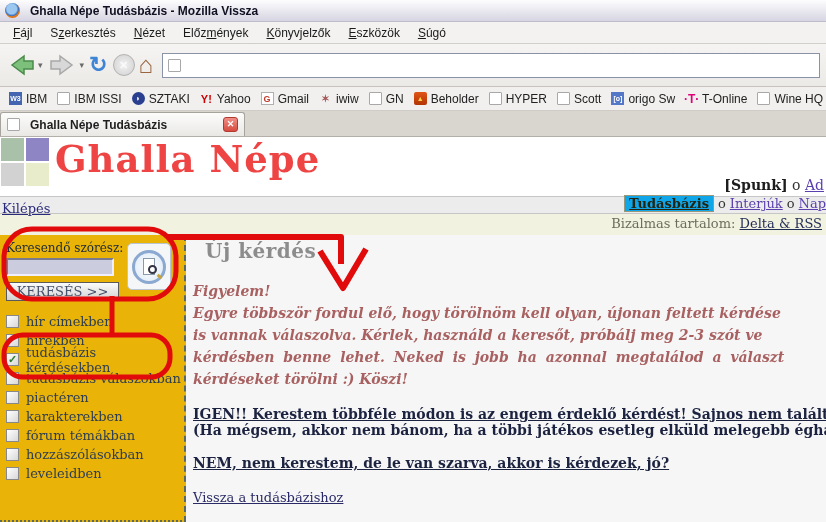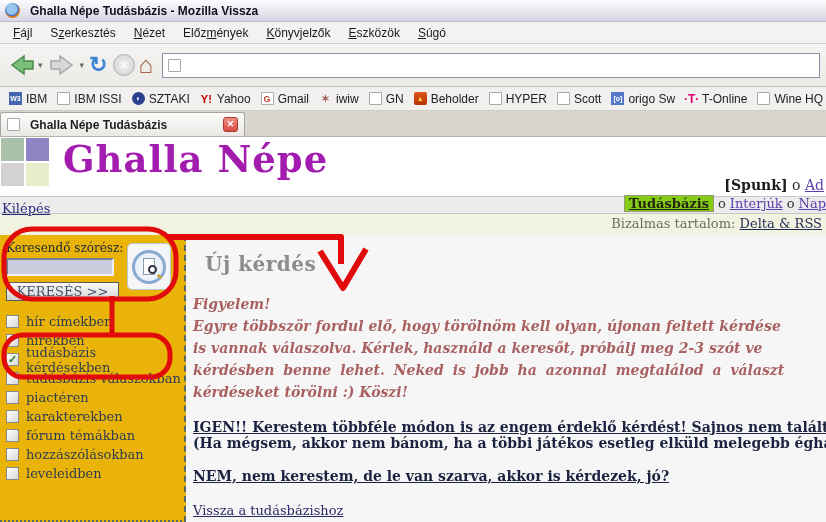--- a/index.html
+++ b/index.html
@@ -53,30 +53,30 @@
   .tab-title { margin-left:6px; white-space:nowrap; overflow:hidden; flex:1; }
   .tab-close { width:15px; height:15px; border-radius:3px; background:linear-gradient(#ef8f86,#d84b40);
                border:1px solid #b03a30; color:#fff; font-size:9px; line-height:13px; text-align:center; }
 
   
   .page { position:relative; height:385px; background:#f6f6f6; font-family:"DejaVu Serif", serif; }
   .site-header { height:59px; background:#ffffff; position:relative; }
   .logo { position:absolute; left:0; top:0; width:49px; height:49px; display:grid;
           grid-template-columns:23px 23px; grid-template-rows:23px 23px; gap:2px; background:#fff; padding:1px; }
   .sq1 { background:#a9c0a9; } .sq2 { background:#8e86c4; } .sq3 { background:#d2d2d2; } .sq4 { background:#e9ecca; }
-  .logo-title { position:absolute; left:63px; top:0px; font-size:37px; font-weight:bold; color:#a21caf; letter-spacing:1px; }
+  .logo-title { position:absolute; left:55px; top:0px; font-size:37px; font-weight:bold; color:#ef4444; letter-spacing:1px; }
   .header-right { position:absolute; right:2px; bottom:3px; font-size:14px; color:#333; white-space:nowrap; }
   .header-right .uname { font-weight:bold; color:#1d1d1d; }
   .link-purple { color:#5b3fae; text-decoration:underline; }
 
   .navrow { height:18px; background:#ececec; border-top:1px solid #c6c6c6; border-bottom:1px solid #c6c6c6;
             position:relative; font-size:13px; }
   .logout { position:absolute; left:2px; top:4px; color:#2a2a7a; text-decoration:underline; }
   .nav-right { position:absolute; right:0; top:-2px; display:flex; align-items:center; white-space:nowrap; }
-  .nav-active { background:#84cc16; border:1px solid #97977a; padding:0 4px; font-weight:bold;
+  .nav-active { background:#0ea5e9; border:1px solid #97977a; padding:0 4px; font-weight:bold;
                 text-decoration:underline; color:#24240f; }
   .nav-sep { margin:0 4px; color:#333; }
 
   .beigerow { height:21px; background:#f2f2e0; text-align:right; padding:2px 4px 0 0; font-size:13px; color:#6d6d5d; }
   .beigerow a { color:#1f2a55; text-decoration:underline; }
 
   .content { display:flex; height:287px; }
   .sidebar { width:186px; background:#eab308; border-right:2px dashed #5a6a5f; border-bottom:2px dotted #5a6a5f;
              padding:4px 0 0 3px; position:relative; flex:none; }
   .search-area { position:relative; height:62px; }
@@ -95,21 +95,21 @@
   .sic-lens { position:absolute; left:13px; top:12px; width:9px; height:9px; border:2px solid #334; border-radius:50%; background:rgba(255,255,255,.6); }
   .sic-handle { position:absolute; left:22px; top:22px; width:5px; height:3px; background:#c8a23a; transform:rotate(40deg); }
 
   .scopes { margin-top:9px; }
   .scope-row { display:flex; align-items:center; height:19px; font-size:13px; color:#2e3e52; padding-left:3px; }
   .checkbox { width:13px; height:13px; background:linear-gradient(135deg,#ffffff,#d8d8d8); border:1px solid #888;
               margin-right:7px; flex:none; font-size:11px; line-height:11px; text-align:center;
               color:#2e7d2e; font-weight:bold; }
   .checkbox.checked::after { content:"✓"; }
 
-  .main { flex:1; overflow:hidden; padding:17px 0 0 7px; }
+  .main { flex:1; overflow:hidden; padding:4px 0 0 7px; }
   .main-title { font-size:20px; font-weight:bold; color:#8c8c8c; margin:0 0 17px 12px; letter-spacing:.5px; }
   .warn { color:#a86060; font-weight:bold; font-style:italic; font-size:14px; line-height:22px; }
   .warn-line { white-space:nowrap; }
   .wide { word-spacing:4px; }
   .links { font-size:14px; color:#1c2340; font-weight:bold; }
   .link-line { white-space:nowrap; display:block; color:#1c2340; }
   .u-line { text-decoration:underline; }
   .link-yes { margin-top:16px; }
   .link-no { margin-top:17px; }
   .link-back { margin-top:19px; font-size:13px; font-weight:normal; color:#2a2a66; text-decoration:underline; display:inline-block; }

